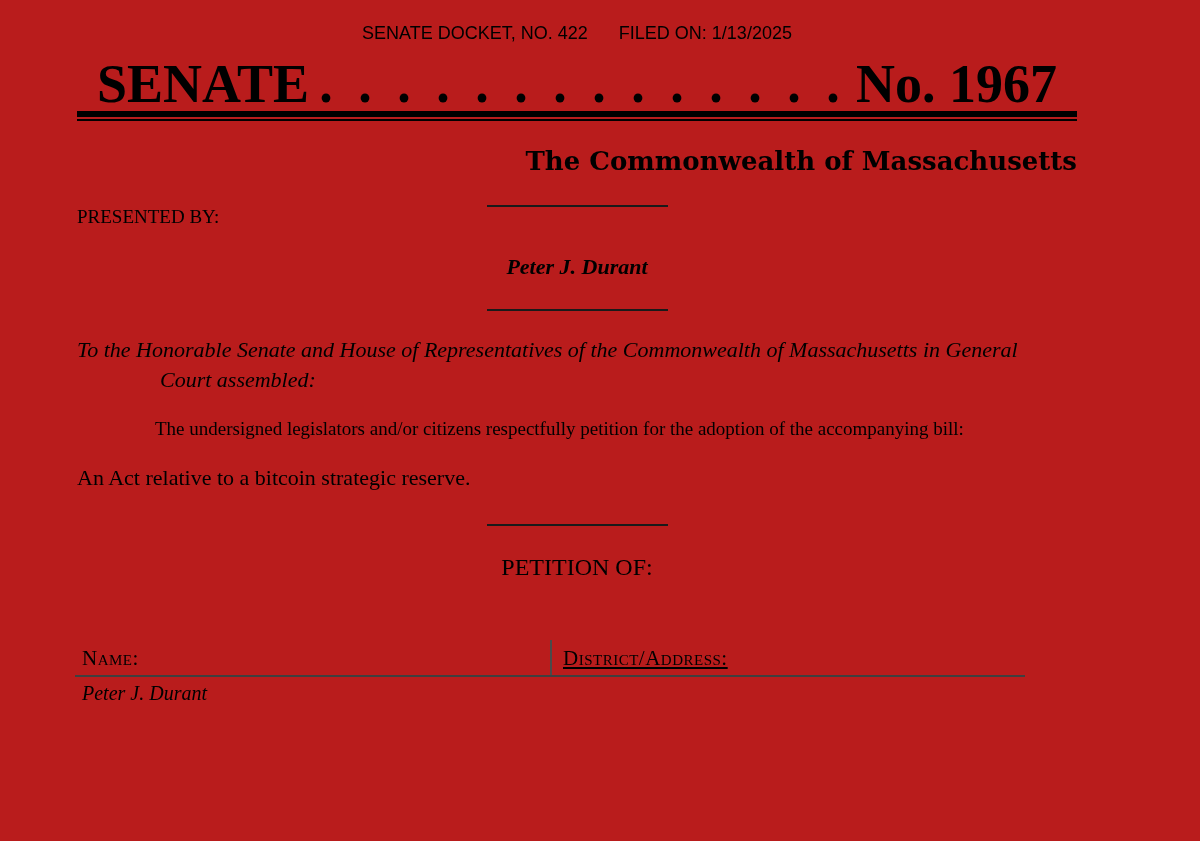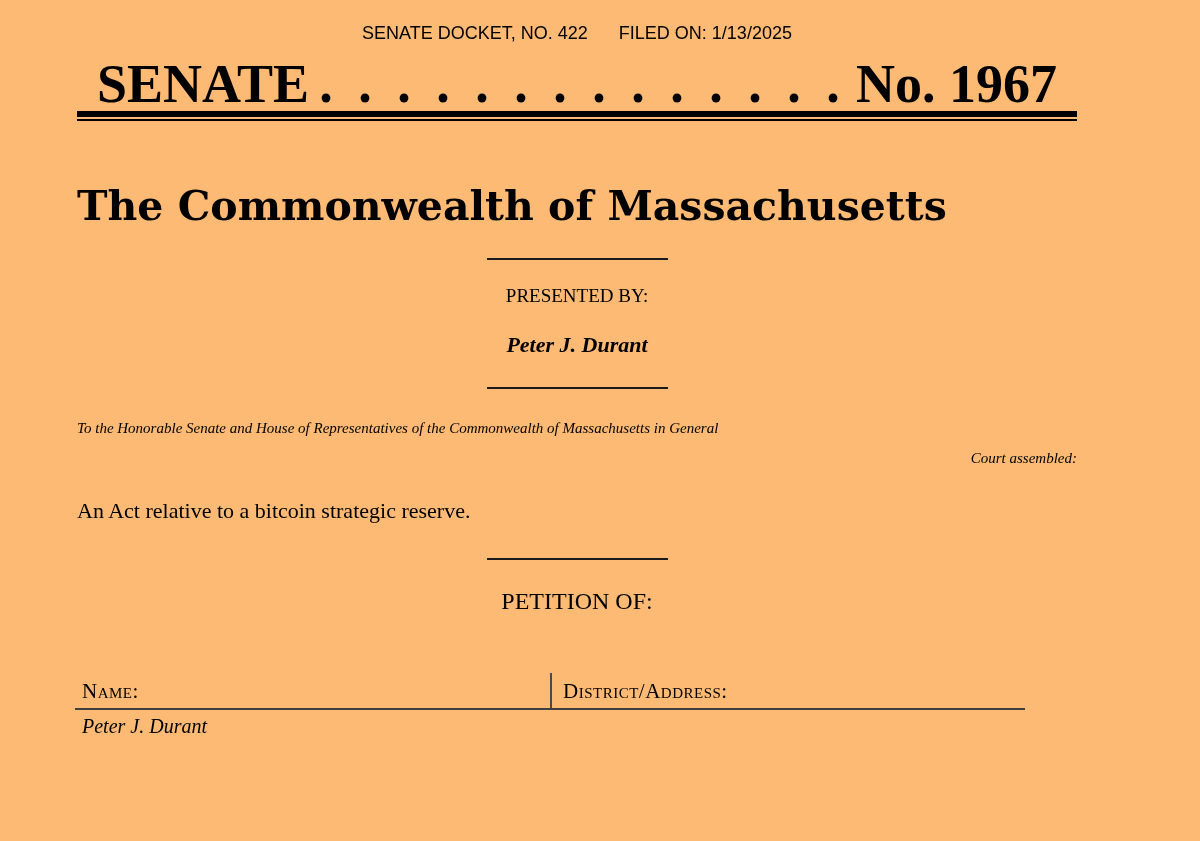--- a/index.html
+++ b/index.html
@@ -1,20 +1,20 @@
 <!DOCTYPE html>
 <html><head>
 <meta charset="utf-8">
 <style>
   html, body { margin: 0; padding: 0; background: #ffffff; }
   .page {
     position: relative;
     width: 1200px;
     height: 841px;
-    background: #fdba74;
+    background: #b91c1c;
     color: #000;
     font-family: "Liberation Serif", serif;
     overflow: hidden;
   }
   .content {
     margin-left: 77px;
     width: 1000px;
   }
 
   
@@ -48,60 +48,59 @@
   }
 
   .double-rule {
     margin-top: 0;
     border-top: 6px solid #000;
     border-bottom: 2px solid #000;
     height: 2px; 
   }
 
   .commonwealth {
-    margin-top: 64px;
-    text-align: left;
+    margin-top: 27px;
+    text-align: right;
     font-family: "DejaVu Serif", serif;
     font-weight: bold;
-    font-size: 41px;
+    font-size: 26px;
     line-height: 1.05;
   }
 
   .sep {
     width: 181px;
     border-top: 2px solid #1a1a1a;
     margin-left: auto;
     margin-right: auto;
   }
   .sep1 { margin-top: 30px; }
   .sep2 { margin-top: 31px; }
   .sep3 { margin-top: 35px; }
 
   .presented-by {
-    margin-top: 26px;
-    text-align: center;
+    text-align: left;
     font-size: 19px;
     line-height: 1.08;
   }
   .presenter {
     margin-top: 27px;
     text-align: center;
     font-size: 22px;
     font-weight: bold;
     font-style: italic;
     line-height: 1.05;
   }
 
   .salutation {
     margin-top: 24px;
     font-style: italic;
-    font-size: 15px;
+    font-size: 22px;
     line-height: 30px;
   }
-  .salutation .line2 { padding-left: 83px; text-align: right; }
+  .salutation .line2 { padding-left: 83px; }
 
   .petition-sentence {
     margin-top: 24px;
     padding-left: 78px;
     font-size: 19px;
     line-height: 1.1;
   }
 
   .bill-title {
     margin-top: 26px;
@@ -137,21 +136,21 @@
     letter-spacing: 0.5px;
   }
   .data .pt-cell {
     height: 36px;
     padding-top: 5px;
     font-style: italic;
     font-size: 20px;
   }
   .pt-cell.c1 { padding-left: 7px; }
   .pt-cell.c2 { padding-left: 11px; }
-  .hdr .pt-cell.c2 { border-left: 2px solid #4a4a4a; }
+  .hdr .pt-cell.c2 { border-left: 2px solid #4a4a4a; text-decoration: underline; }
   .data .pt-cell.c2 { border-left: 2px dotted #b5b5b5; }
 </style>
 </head>
 <body>
 
 <div class="page">
   <div class="content">
 
     <div class="docket">
       <span class="part">SENATE DOCKET, NO. 422</span>
@@ -174,20 +173,21 @@
 
     <div class="presenter">Peter J. Durant</div>
 
     <div class="sep sep2"></div>
 
     <div class="salutation">
       <div class="line1">To the Honorable Senate and House of Representatives of the Commonwealth of Massachusetts in General</div>
       <div class="line2">Court assembled:</div>
     </div>
 
+    <div class="petition-sentence">The undersigned legislators and/or citizens respectfully petition for the adoption of the accompanying bill:</div>
 
     <div class="bill-title">An Act relative to a bitcoin strategic reserve.</div>
 
     <div class="sep sep3"></div>
 
     <div class="petition-of">PETITION OF:</div>
 
     <div class="pet-table">
       <div class="pt-row hdr">
         <div class="pt-cell c1">Name:</div>

